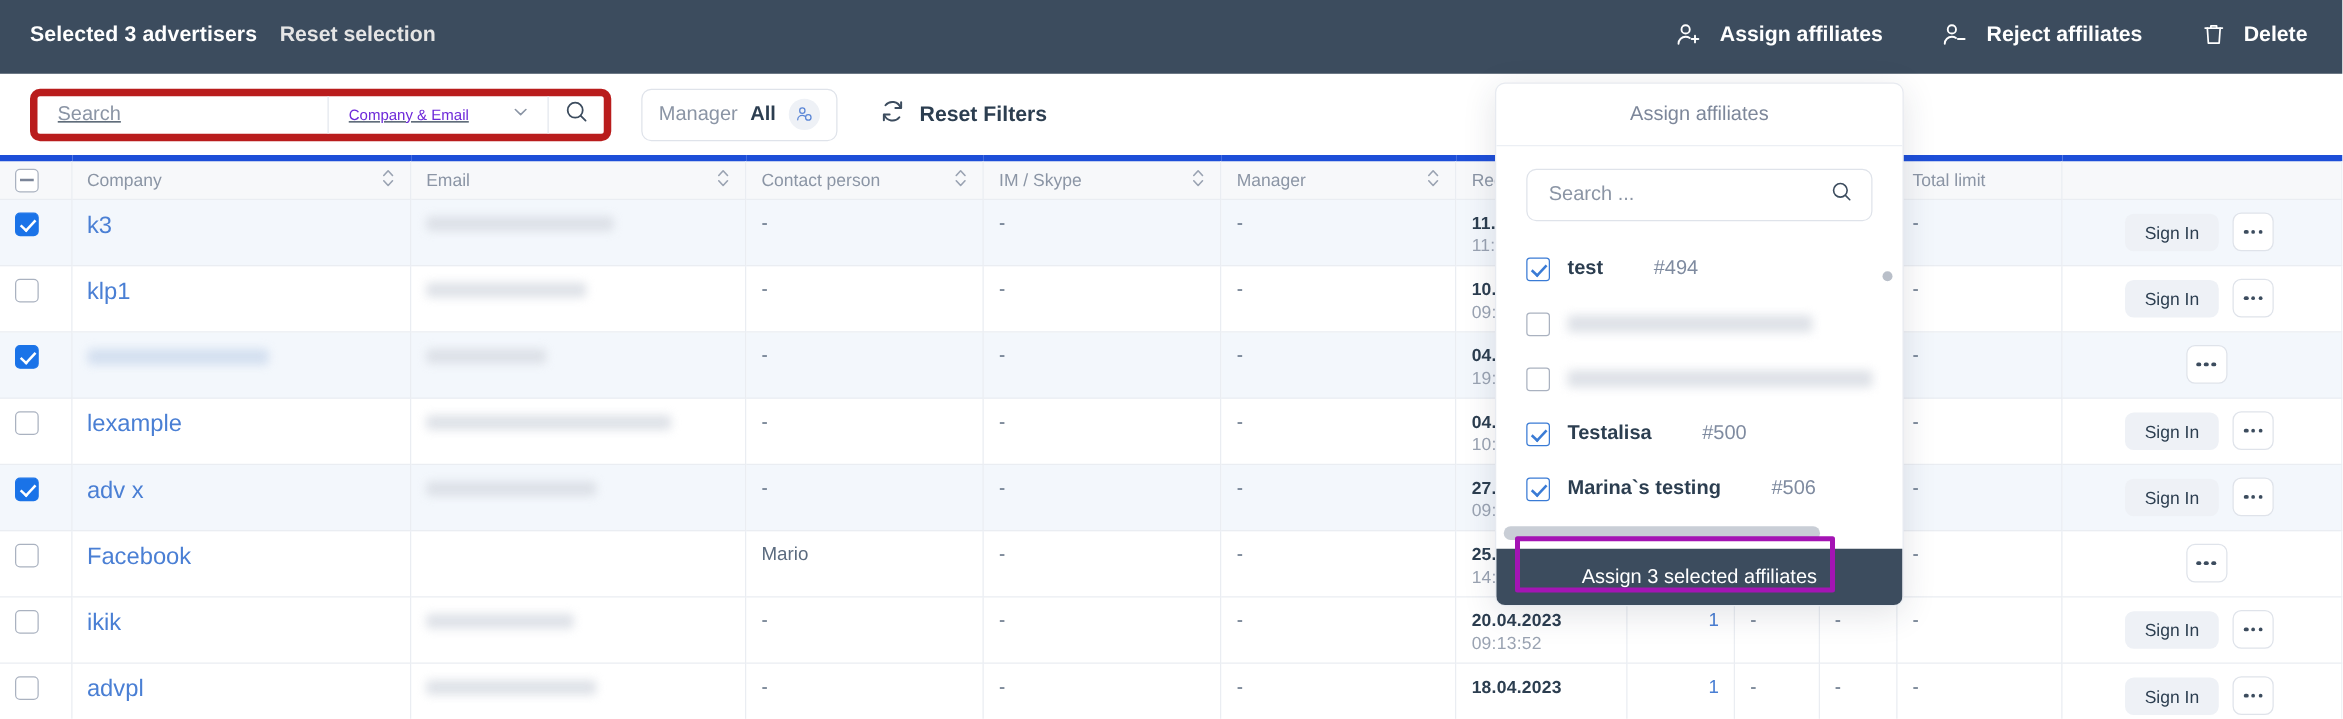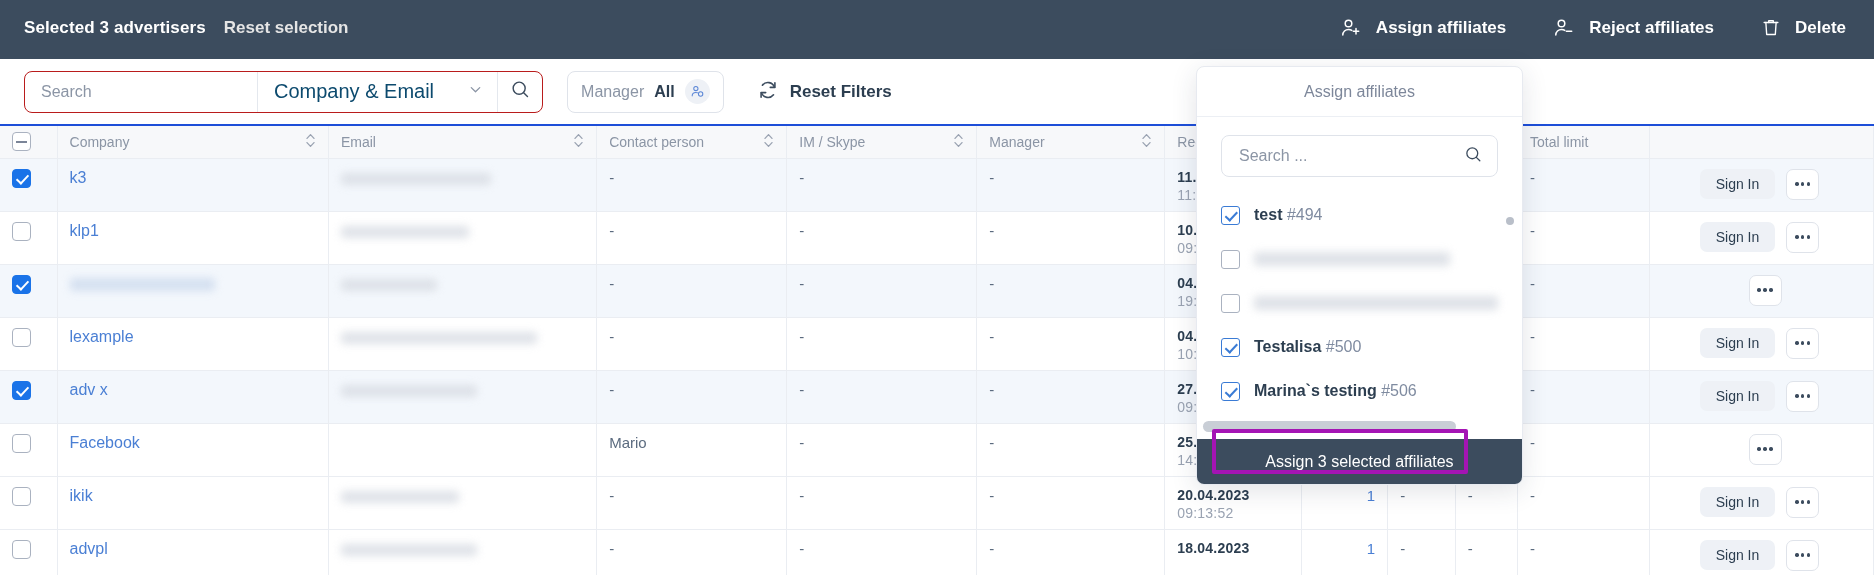--- a/index.html
+++ b/index.html
@@ -22,33 +22,33 @@
   .ab-reset { font-size:17px; font-weight:700; color:#e5e5e5; cursor:pointer; }
   .ab-right { margin-left:auto; display:flex; align-items:center; gap:46px; }
   .ab-act { display:flex; align-items:center; gap:13px; cursor:pointer; }
   .ab-act .lbl { font-size:17px; font-weight:700; color:#fff; white-space:nowrap; }
   .ab-act svg { display:block; }
 
   
   .filterbar { height:65px; display:flex; align-items:center; padding:0 24px; background:#fff; }
   .search-group {
     display:flex; align-items:center; height:42px;
-    border:1px solid #b91c1c; border-radius:8px; background:#fff; overflow:hidden;
+    border:6px solid #b91c1c; border-radius:8px; background:#fff; overflow:hidden;text-decoration:underline;
   }
   .search-input {
     width:232px; height:100%; border:none; outline:none; padding:0 16px;
     font-family:inherit; font-size:16px; color:#3c4c5e; background:transparent;
   }
   .search-input::placeholder { color:#8b95a5; }
   .sg-div { width:1px; height:42px; background:#e4e8ee; }
   .sg-select {
     display:flex; align-items:center; gap:34px; padding:0 14px 0 16px;
     height:100%; cursor:pointer; white-space:nowrap;
   }
-  .sg-select .txt { font-size:20px; color:#0c4a6e; }
+  .sg-select .txt { font-size:12px; color:#6d28d9; }
   .sg-btn { width:44px; height:42px; display:flex; align-items:center; justify-content:center; cursor:pointer; }
 
   .manager-group {
     display:flex; align-items:center; gap:10px; height:42px; margin-left:24px;
     border:1px solid #dfe3ea; border-radius:8px; padding:0 13px; cursor:pointer;
   }
   .mg-label { font-size:16px; color:#8b95a5; }
   .mg-value { font-size:16px; color:#2c3e50; font-weight:700; }
   .mg-icon {
     width:25px; height:25px; border-radius:50%; background:#eef1f6;
@@ -59,21 +59,21 @@
   .rf-label { font-size:17px; font-weight:700; color:#2c3e50; }
 
   
   .table-wrap { position:relative; width:1874px; }
   table.grid { width:1874px; border-collapse:collapse; table-layout:fixed; }
   table.grid th, table.grid td {
     border-right:1px solid #eaedf2; border-bottom:1px solid #eaedf2;
     text-align:left; vertical-align:top; padding:0;
   }
   table.grid thead th {
-    background:#f7f8fa; height:33px; border-top:2px solid #1d4ed8;
+    background:#f7f8fa; height:33px; border-top:5px solid #1d4ed8;
     font-size:14px; font-weight:400; color:#8b95a5; padding:0 12px;
     vertical-align:middle; white-space:nowrap;
   }
   .th-inner { display:flex; align-items:center; justify-content:space-between; gap:6px; }
   .sorter { flex:0 0 auto; }
 
   .c-check   { width:54px; }
   .c-company { width:257px; }
   .c-email   { width:254px; }
   .c-contact { width:180px; }
@@ -86,21 +86,21 @@
   .c-total   { width:125px; }
   .c-act     { width:212px; }
 
   th.c-check, td.c-check { padding-left:0; padding-right:0; text-align:center; }
 
   table.grid tbody tr { height:53px; }
   table.grid tbody td { padding:10px 12px 0 12px; font-size:15px; color:#3c4c5e; }
   tr.sel td { background:#f3f7fc; }
   td.c-check { padding-top:12px; }
 
-  .cell-link { color:#4a7fd4; font-size:16px; cursor:pointer; }
+  .cell-link { color:#4a7fd4; font-size:19px; cursor:pointer; }
   .cell-dash { color:#5b6b7f; font-size:15px; }
   .cell-num  { color:#4a7fd4; font-size:15px; text-align:right; display:block; }
   td.num { text-align:right; padding-right:14px; }
   .reg-d { font-size:14px; color:#2c3e50; font-weight:700; line-height:17px; letter-spacing:.2px;}
   .reg-t { font-size:14px; color:#9aa3b2; line-height:18px; letter-spacing:.2px;}
 
   
   .cb { width:19px; height:19px; border-radius:4px; display:inline-block;
         border:1.6px solid #aab2c0; background:#fff; position:relative; cursor:pointer; vertical-align:middle;}
   .cb.on { background:#1a73e8; border-color:#1a73e8; }
@@ -155,21 +155,21 @@
   }
   .dd-search input {
     flex:1; border:none; outline:none; font-family:inherit; font-size:16px;
     color:#3c4c5e; background:transparent;
   }
   .dd-search input::placeholder { color:#8b95a5; }
 
   .dd-list { padding:16px 24px 0 24px; position:relative; }
   .dd-item { display:flex; align-items:center; gap:14px; height:44px; cursor:pointer; }
   .dd-item .txt { font-size:16px; color:#2c3e50; font-weight:700; white-space:nowrap; }
-  .dd-item .txt .hash { color:#7f8ba0; font-weight:400; }
+  .dd-item .txt .hash { color:#7f8ba0; font-weight:400;margin-left:36px; }
   .dd-scroll-dot { position:absolute; right:8px; top:40px; width:8px; height:8px; border-radius:50%; background:#b9bfc9; }
   .dd-partial { margin:8px 0 0 6px; width:253px; height:11px; border-radius:6px; background:#c9ced6; }
 
   .dd-footer {
     margin-top:7px; height:45px; background:#3c4c5e; display:flex;
     align-items:center; justify-content:center;
   }
   .dd-footer .lbl { font-size:16px; font-weight:400; color:#fff; }
 
   .highlight-box {

